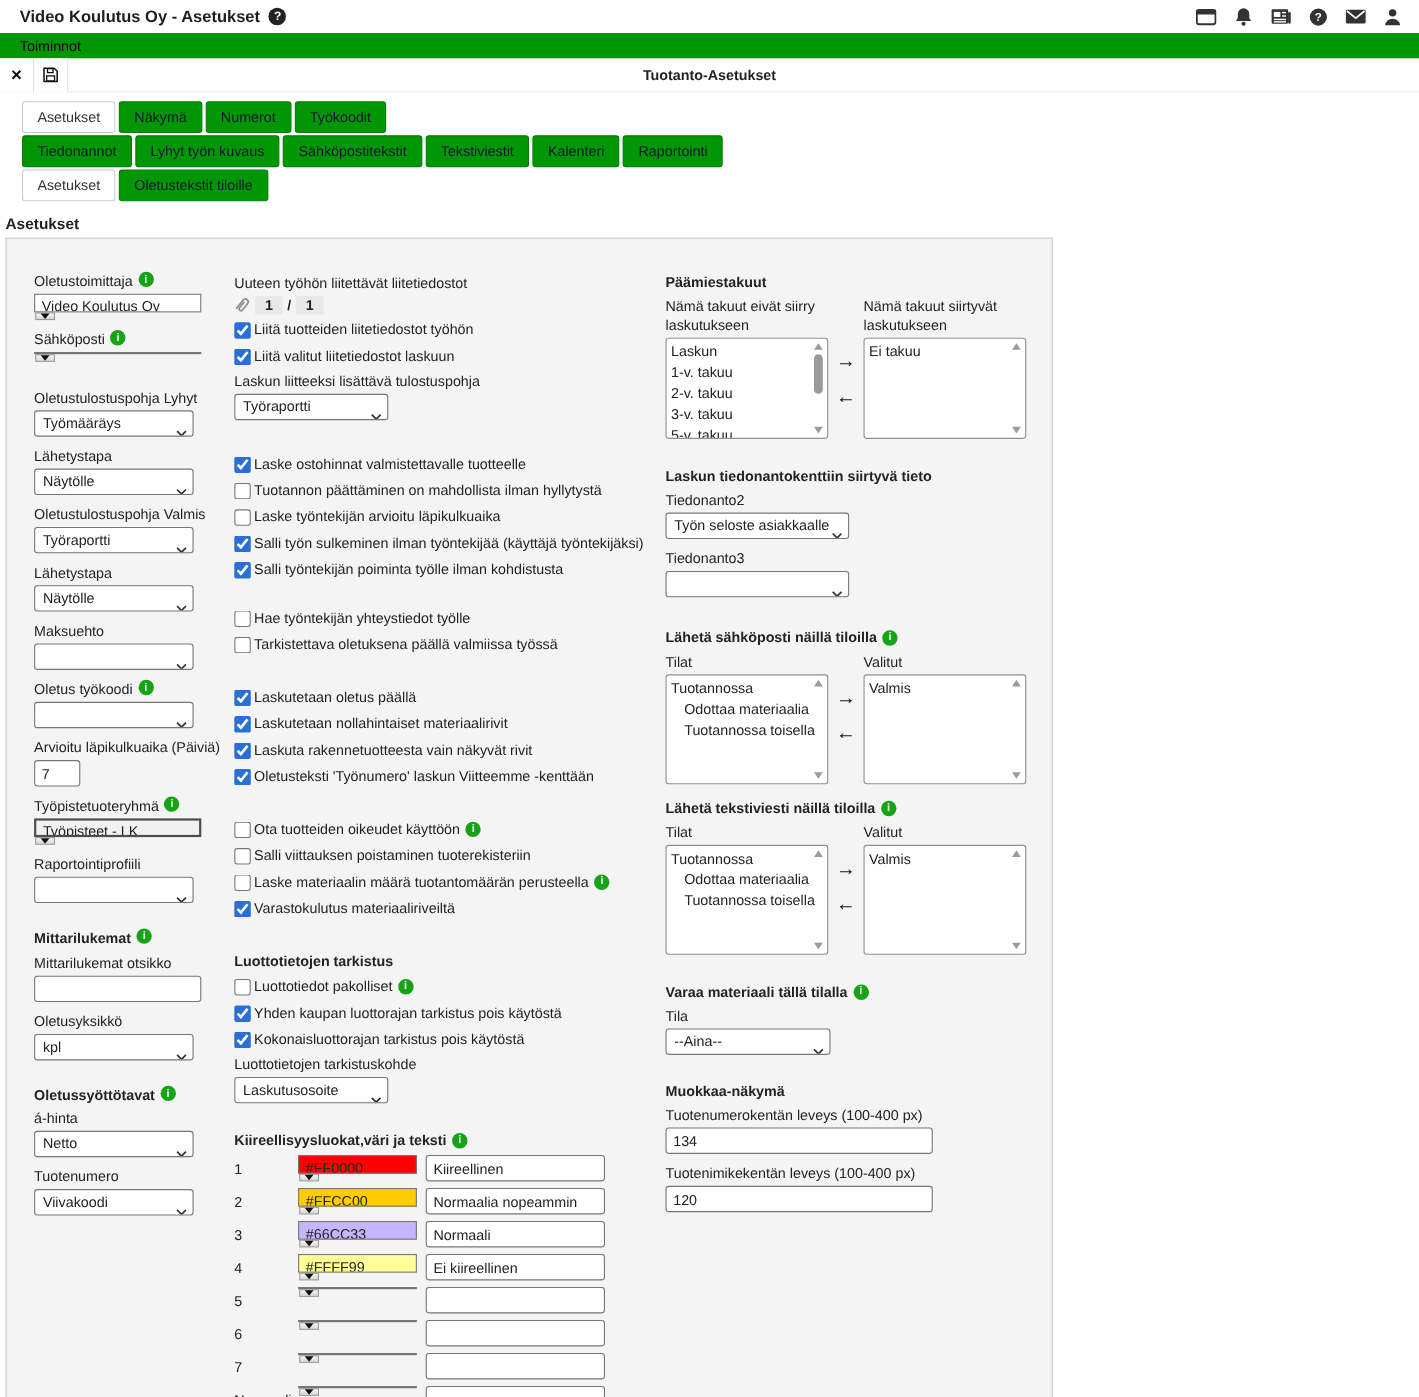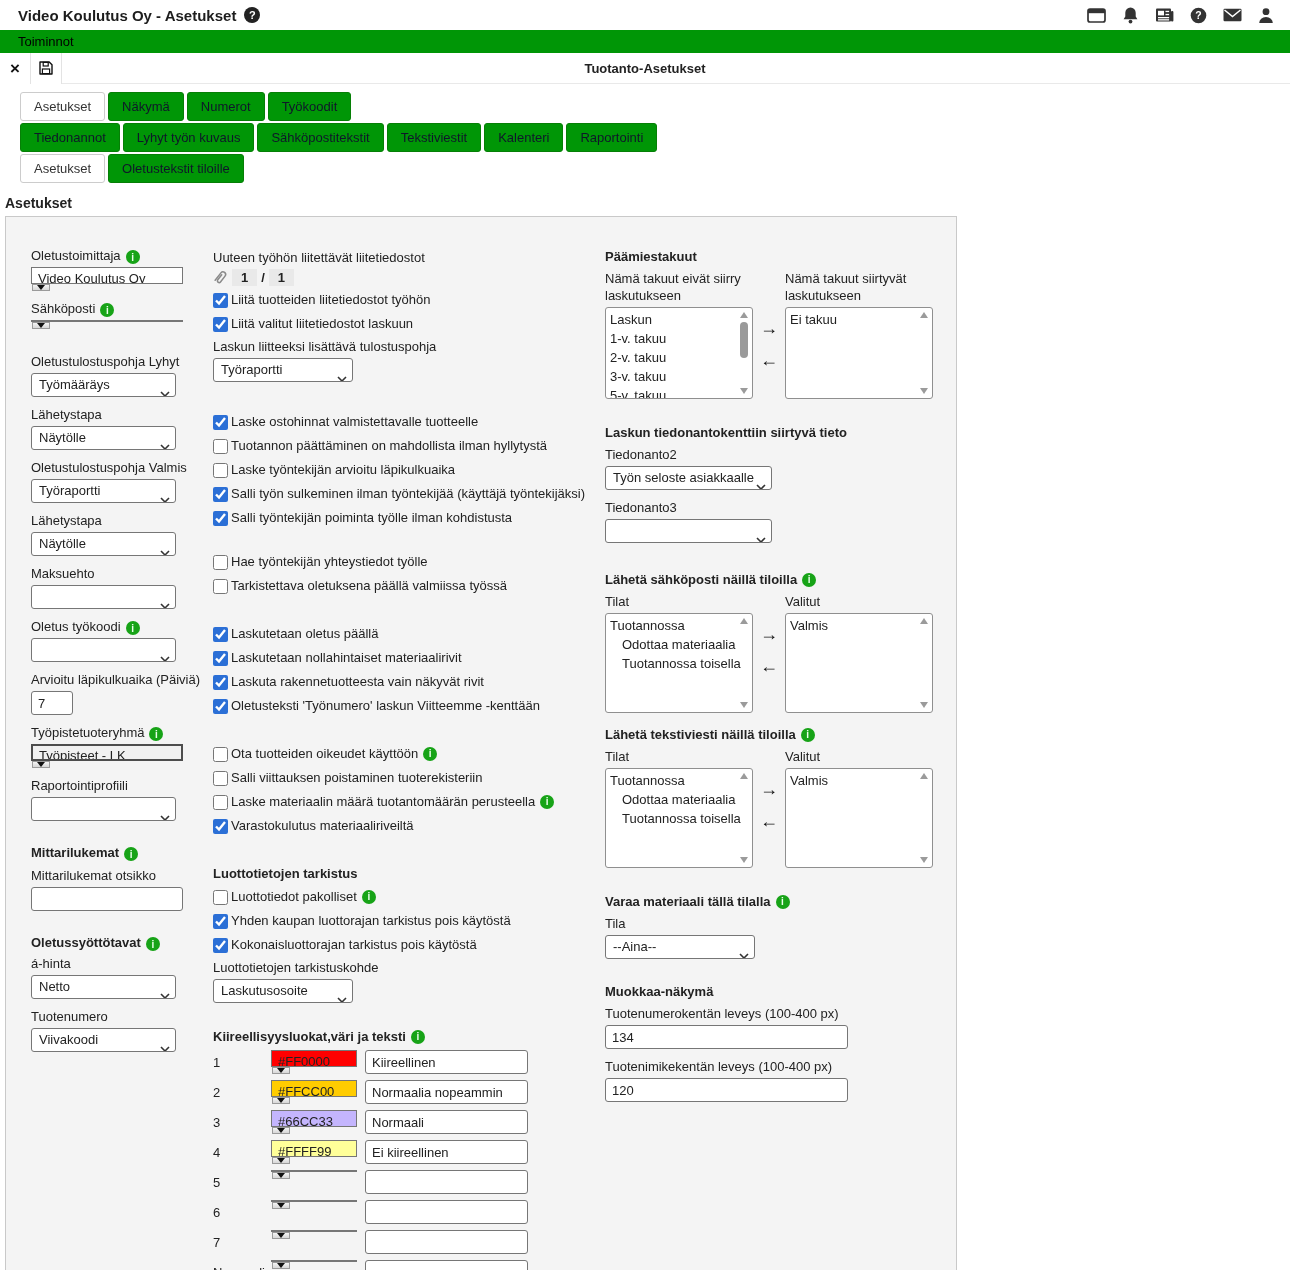--- a/index.html
+++ b/index.html
@@ -36,21 +36,21 @@
 
   .page-heading{ font-weight:700; font-size:14px; margin:12px 0 5px 5px; }
 
   
   .panel{ margin-left:5px; width:952px; min-height:1056px; background:#f4f4f4;
           border:1px solid #c9c9c9; padding:30px 0 16px 25px; display:flex; }
   .col-left{ width:182px; flex:0 0 182px; }
   .col-mid{ width:392px; flex:0 0 392px; padding-top:2px; }
   .col-right{ width:344px; flex:0 0 344px; padding-top:2px; }
 
-  .lbl{ display:flex; align-items:flex-end; gap:5px; margin-bottom:3px; line-height:17px; }
+  .lbl{ display:flex; align-items:flex-start; gap:5px; margin-bottom:3px; line-height:17px; }
   .lbl.bold{ font-weight:700; }
   .field{ margin-bottom:9px; }
   .info{ width:14px; height:14px; flex:0 0 14px; border-radius:50%; background:#17a317; color:#eaffea;
          font-size:10px; font-weight:700; display:inline-flex; align-items:center; justify-content:center; cursor:pointer; }
 
   
   .sel{ position:relative; background:#fff; border:1px solid var(--border); border-radius:3px;
         height:24px; line-height:22px; padding:0 20px 0 7px; width:145px; cursor:pointer;
         white-space:nowrap; overflow:hidden; }
   .sel .chev{ position:absolute; right:5px; top:8px; }
@@ -74,21 +74,21 @@
   .cbrow .info{ margin-left:5px; } .gap14{ height:14px; } .gap16{ height:16px; } .gap20{ height:20px; } .gap26{ height:26px; }
 
   
   .att-row{ display:flex; align-items:center; gap:4px; margin:2px 0 4px 0; }
   .att-box{ background:#e9e9e9; padding:1px 9px; font-weight:700; }
   .att-sep{ font-weight:700; }
 
   
   .krow{ display:flex; align-items:center; margin-bottom:6px; }
   .knum{ width:58px; flex:0 0 58px; }
-  .kcombo .combo-field{ width:86px; }
+  .kcombo .combo-field{ width:108px; }
   .krow .ti{ margin-left:8px; }
 
   
   .pair-labels{ display:flex; margin-bottom:3px; }
   .pair-labels .pl{ width:148px; line-height:17px; }
   .pair-labels .plspace{ width:32px; }
   .listpair{ display:flex; }
   .listbox{ position:relative; width:148px; background:#fff; border:1px solid #8f8f8f; border-radius:3px;
             padding:2px 17px 2px 4px; overflow:hidden; }
   .h92{ height:92px; } .h100{ height:100px; }
@@ -309,20 +309,29 @@
     <div class="lbl bold">
         <span>Mittarilukemat</span>
         <span class="info">i</span>
       </div>
     <div class="field" style="margin-top:6px;">
       <div class="lbl">
           <span>Mittarilukemat otsikko</span>
         </div>
       <input class="ti w150" value="" style="">
     </div>
+    <div class="field">
+      <div class="lbl">
+          <span>Oletusyksikkö</span>
+        </div>
+      <div class="sel"><span>kpl</span>
+        <span class="chev"><svg width="10" height="6">
+              <path d="M1 1 L5 5 L9 1" stroke="#333" stroke-width="1.6" fill="none"></path>
+            </svg></span></div>
+    </div>
     <div class="gap14"></div>
     <div class="lbl bold">
         <span>Oletussyöttötavat</span>
         <span class="info">i</span>
       </div>
     <div class="field" style="margin-top:4px;">
       <div class="lbl">
           <span>á-hinta</span>
         </div>
       <div class="sel"><span>Netto</span>

